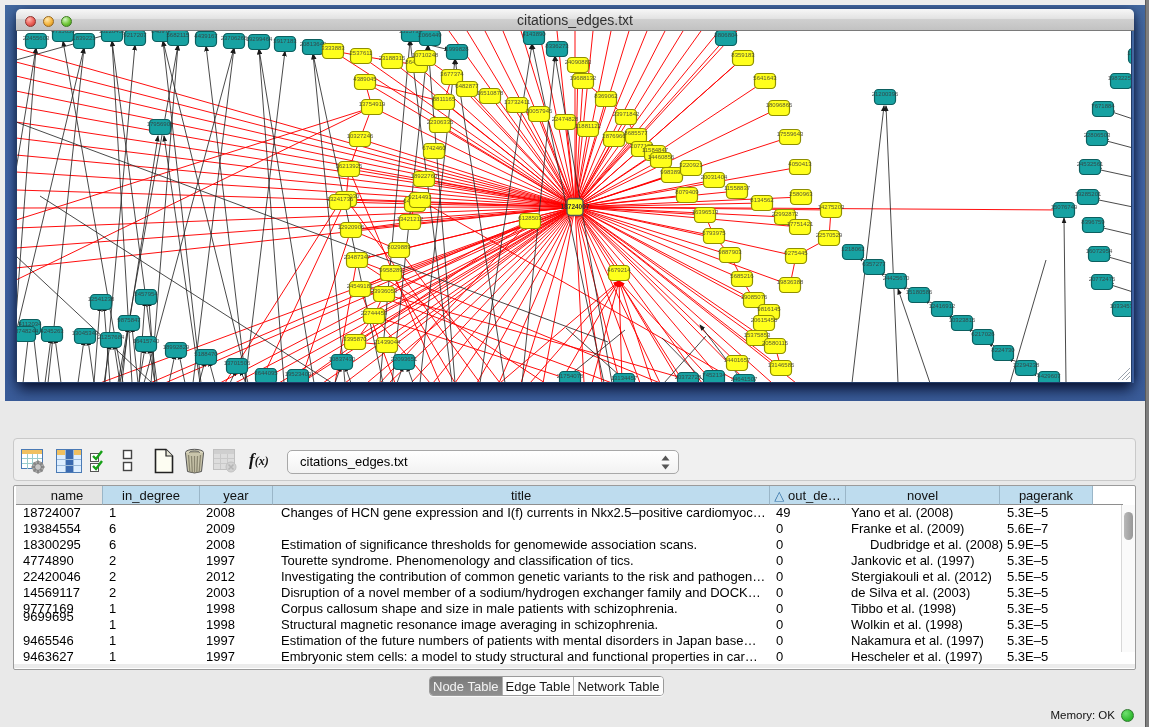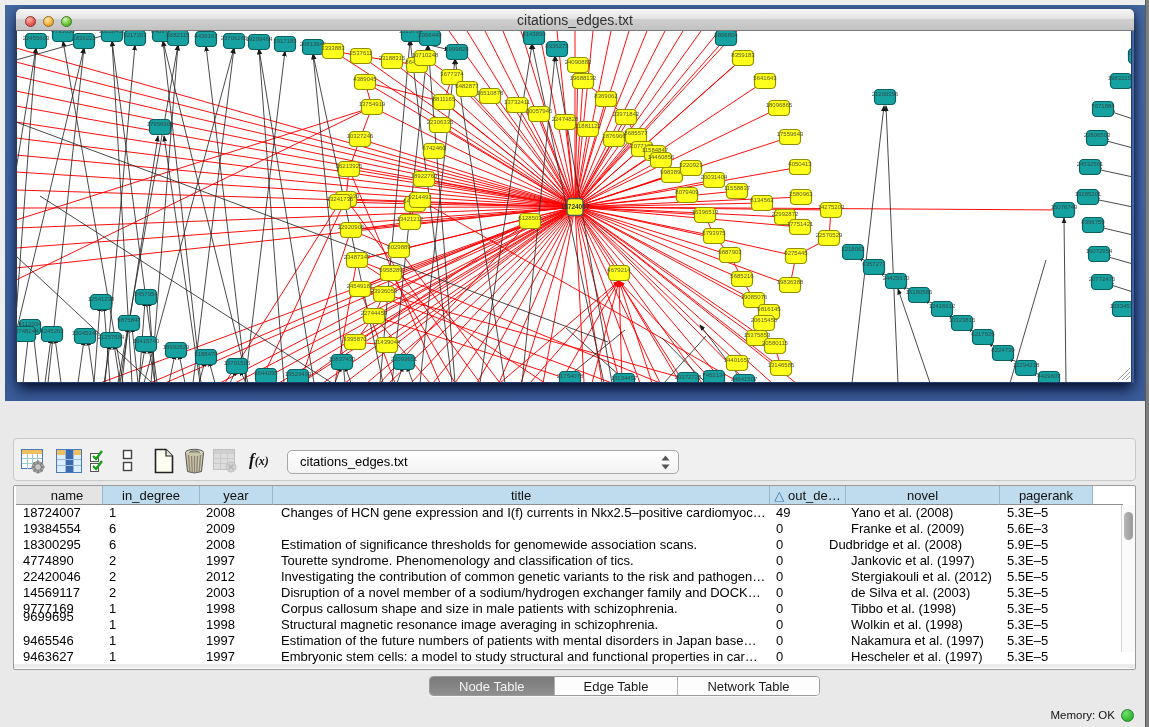--- a/index.html
+++ b/index.html
@@ -37,21 +37,21 @@
   border-right:1px solid #9ab6c8; border-bottom:1px solid #8e8e8e; }
 .trow { position:absolute; font-size:13px; color:#000; height:16px; line-height:16px;
   white-space:nowrap; overflow:hidden; }
 .sb { position:absolute; right:0; top:19px; width:14px; height:147px;
   background:#fafafa; border-left:1px solid #d8d8d8; }
 .sb .thumb { position:absolute; left:2px; top:7px; width:9px; height:28px;
   border-radius:5px; background:linear-gradient(90deg,#b8b8b8,#989898); }
 .tabs { position:absolute; left:429px; top:275px; height:20px; display:flex;
   font-size:13px; border:1px solid #9a9a9a; border-radius:4px; overflow:hidden;
   background:#fff; box-shadow:0 1px 0 rgba(255,255,255,.7); }
-.tab { padding:0 29px; line-height:19px; color:#1a1a1a; background:#fdfdfd; }
+.tab { padding:0 3px; line-height:19px; color:#1a1a1a; background:#fdfdfd; }
 .tab.sel { background:linear-gradient(#7a7a7a,#8f8f8f); color:#f3f3f3; }
 .tab + .tab { border-left:1px solid #b0b0b0; }
 .mem { position:absolute; right:15px; bottom:5px; font-size:11.5px; color:#111; }
 .mem .dot { display:inline-block; width:13px; height:13px; border-radius:50%;
   background:radial-gradient(circle at 35% 30%,#6fe06f,#2eb82e 70%);
   border:1px solid #2f7a2f; vertical-align:-3px; margin-left:6px; }
 .topstrip { position:absolute; left:0; top:0; width:1149px; height:5px; background:#ededed; }
 .leftstrip { position:absolute; left:0; top:0; width:5px; height:401px; background:#ededed; }
 .rightstrip { position:absolute; right:0; top:0; width:4px; height:727px;
   background:#7e7e7e; border-left:1px solid #5a5a5a; }
@@ -750,27 +750,27 @@
 <div class="trow" style="left:192px;top:19px;width:73px">2008</div>
 <div class="trow" style="left:267px;top:19px;width:495px">Changes of HCN gene expression and I(f) currents in Nkx2.5–positive cardiomyoc…</div>
 <div class="trow" style="left:762px;top:19px;width:76px">49</div>
 <div class="trow" style="left:837px;top:19px;width:155px">Yano et al. (2008)</div>
 <div class="trow" style="left:993px;top:19px;width:92px">5.3E–5</div>
 <div class="trow" style="left:9px;top:35px;width:86px">19384554</div>
 <div class="trow" style="left:95px;top:35px;width:97px">6</div>
 <div class="trow" style="left:192px;top:35px;width:73px">2009</div>
 <div class="trow" style="left:762px;top:35px;width:76px">0</div>
 <div class="trow" style="left:837px;top:35px;width:155px">Franke et al. (2009)</div>
-<div class="trow" style="left:993px;top:35px;width:92px">5.6E–3</div>
+<div class="trow" style="left:993px;top:35px;width:92px">5.6E–7</div>
 <div class="trow" style="left:9px;top:51px;width:86px">18300295</div>
 <div class="trow" style="left:95px;top:51px;width:97px">6</div>
 <div class="trow" style="left:192px;top:51px;width:73px">2008</div>
 <div class="trow" style="left:267px;top:51px;width:495px">Estimation of significance thresholds for genomewide association scans.</div>
 <div class="trow" style="left:762px;top:51px;width:76px">0</div>
-<div class="trow" style="left:815px;top:51px;width:155px">Dudbridge et al. (2008)</div>
+<div class="trow" style="left:856px;top:51px;width:155px">Dudbridge et al. (2008)</div>
 <div class="trow" style="left:993px;top:51px;width:92px">5.9E–5</div>
 <div class="trow" style="left:9px;top:67px;width:86px">4774890</div>
 <div class="trow" style="left:95px;top:67px;width:97px">2</div>
 <div class="trow" style="left:192px;top:67px;width:73px">1997</div>
 <div class="trow" style="left:267px;top:67px;width:495px">Tourette syndrome. Phenomenology and classification of tics.</div>
 <div class="trow" style="left:762px;top:67px;width:76px">0</div>
 <div class="trow" style="left:837px;top:67px;width:155px">Jankovic et al. (1997)</div>
 <div class="trow" style="left:993px;top:67px;width:92px">5.3E–5</div>
 <div class="trow" style="left:9px;top:83px;width:86px">22420046</div>
 <div class="trow" style="left:95px;top:83px;width:97px">2</div>

